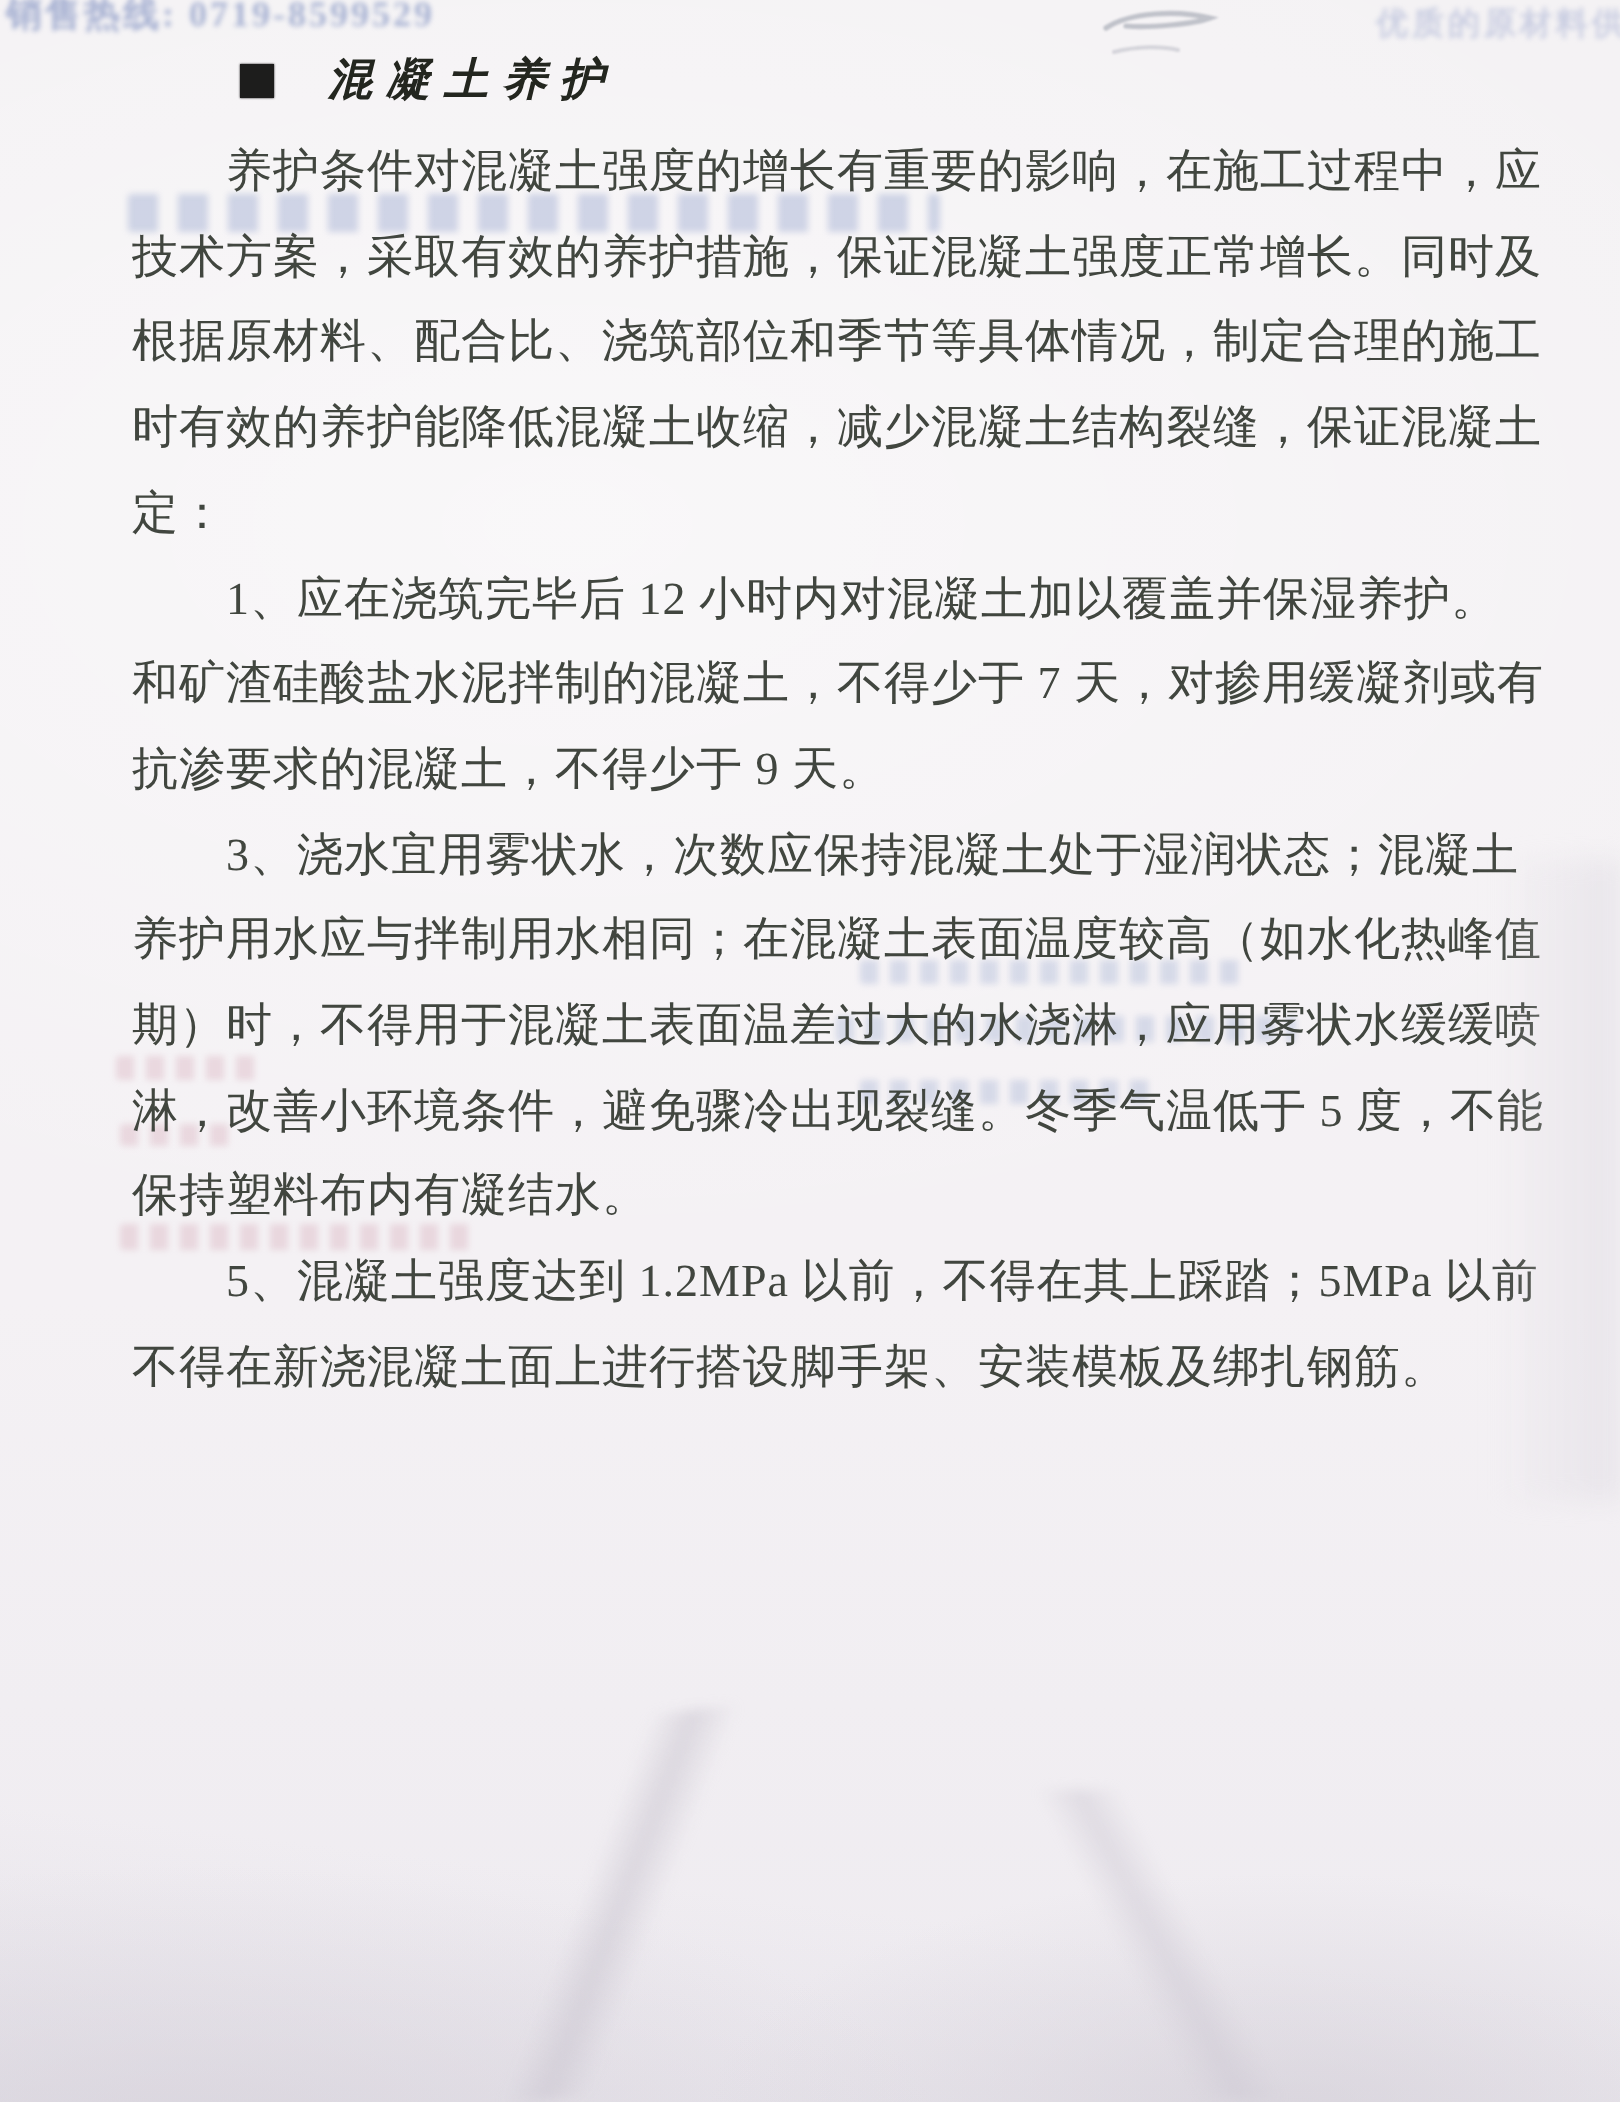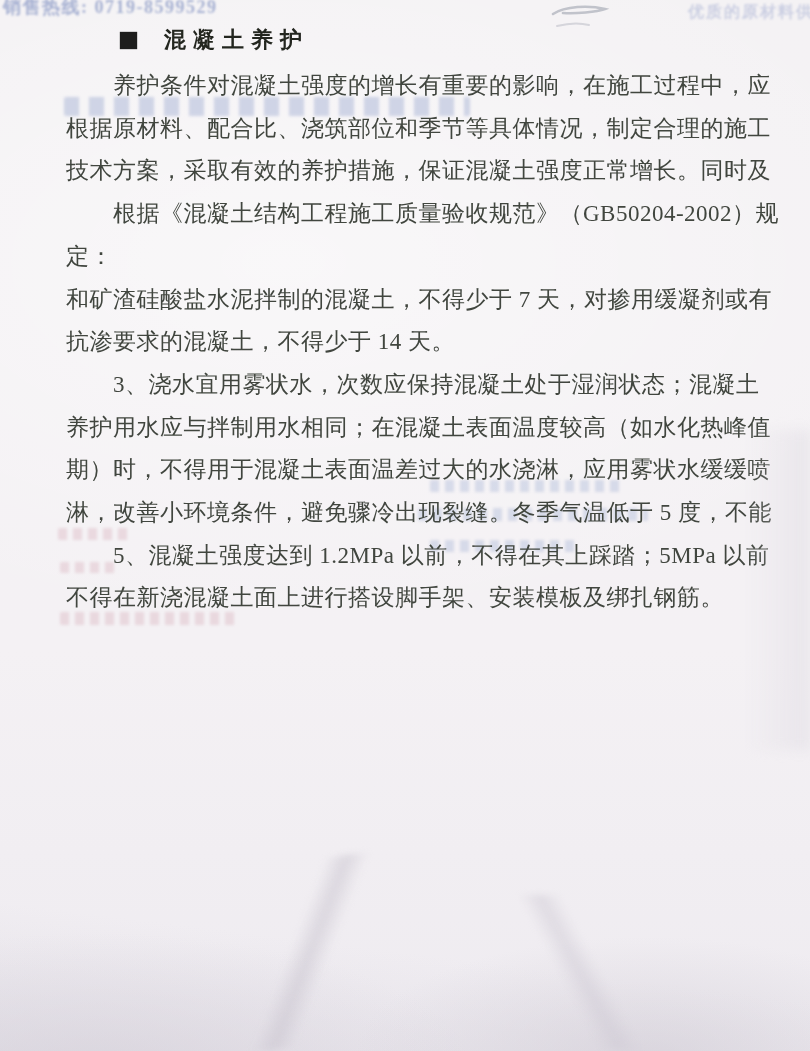--- a/index.html
+++ b/index.html
@@ -8,21 +8,21 @@
     width:810px;height:1051px;
     margin:0 auto;
     overflow:hidden;
     background:
       radial-gradient(900px 500px at 35% 25%, rgba(255,255,255,.45), rgba(255,255,255,0) 75%),
       linear-gradient(180deg,#f4f2f4 0%, #f4f1f4 62%, #eeebf0 100%);
     font-family:"Liberation Serif","DejaVu Serif",serif;
   }
 
   
-  .heading{position:absolute;top:27px;left:120px;display:flex;align-items:center;height:26px;}
+  .heading{position:absolute;top:27px;left:120px;display:flex;align-items:center;height:26px;font-style:italic;}
   .bullet{width:17px;height:17px;background:#1d1d1c;display:inline-block;box-shadow:0 0 1px #1d1d1c;}
   .heading-text{
     margin-left:27px;font-size:22px;font-weight:bold;color:#23261f;
     letter-spacing:7px;white-space:nowrap;
   }
 
   
   .doc-body{
     position:absolute;top:65px;left:66px;width:696px;
     font-size:23px;line-height:42.7px;color:#41463f;
@@ -97,30 +97,32 @@
   <div class="ghost-blob pink-blob gb-p3"></div>
 
   <div class="heading">
     <span class="bullet"></span>
     <span class="heading-text">混凝土养护</span>
   </div>
 
   <div class="doc-body">
 
   <div class="line indent">养护条件对混凝土强度的增长有重要的影响，在施工过程中，应</div>
+      <div class="line">技术方案，采取有效的养护措施，保证混凝土强度正常增长。同时及</div>
       <div class="line">根据原材料、配合比、浇筑部位和季节等具体情况，制定合理的施工</div>
-      <div class="line">技术方案，采取有效的养护措施，保证混凝土强度正常增长。同时及</div>
-      <div class="line indent">根据《混凝土结构工程施工质量验收规范》（GB50204-2002）规</div>
+      <div class="line">时有效的养护能降低混凝土收缩，减少混凝土结构裂缝，保证混凝土</div>
       <div class="line">定：</div>
+      <div class="line indent">1、应在浇筑完毕后 12 小时内对混凝土加以覆盖并保湿养护。</div>
       <div class="line">和矿渣硅酸盐水泥拌制的混凝土，不得少于 7 天，对掺用缓凝剂或有</div>
-      <div class="line">抗渗要求的混凝土，不得少于 14 天。</div>
+      <div class="line">抗渗要求的混凝土，不得少于 9 天。</div>
       <div class="line indent">3、浇水宜用雾状水，次数应保持混凝土处于湿润状态；混凝土</div>
       <div class="line">养护用水应与拌制用水相同；在混凝土表面温度较高（如水化热峰值</div>
       <div class="line">期）时，不得用于混凝土表面温差过大的水浇淋，应用雾状水缓缓喷</div>
       <div class="line">淋，改善小环境条件，避免骤冷出现裂缝。冬季气温低于 5 度，不能</div>
+      <div class="line">保持塑料布内有凝结水。</div>
       <div class="line indent">5、混凝土强度达到 1.2MPa 以前，不得在其上踩踏；5MPa 以前</div>
       <div class="line">不得在新浇混凝土面上进行搭设脚手架、安装模板及绑扎钢筋。</div>
     </div>
 
   <div class="shade shade-bottom"></div>
   <div class="shade crease-a"></div>
   <div class="shade crease-b"></div>
   <div class="shade crease-c"></div>
 
 </div>

